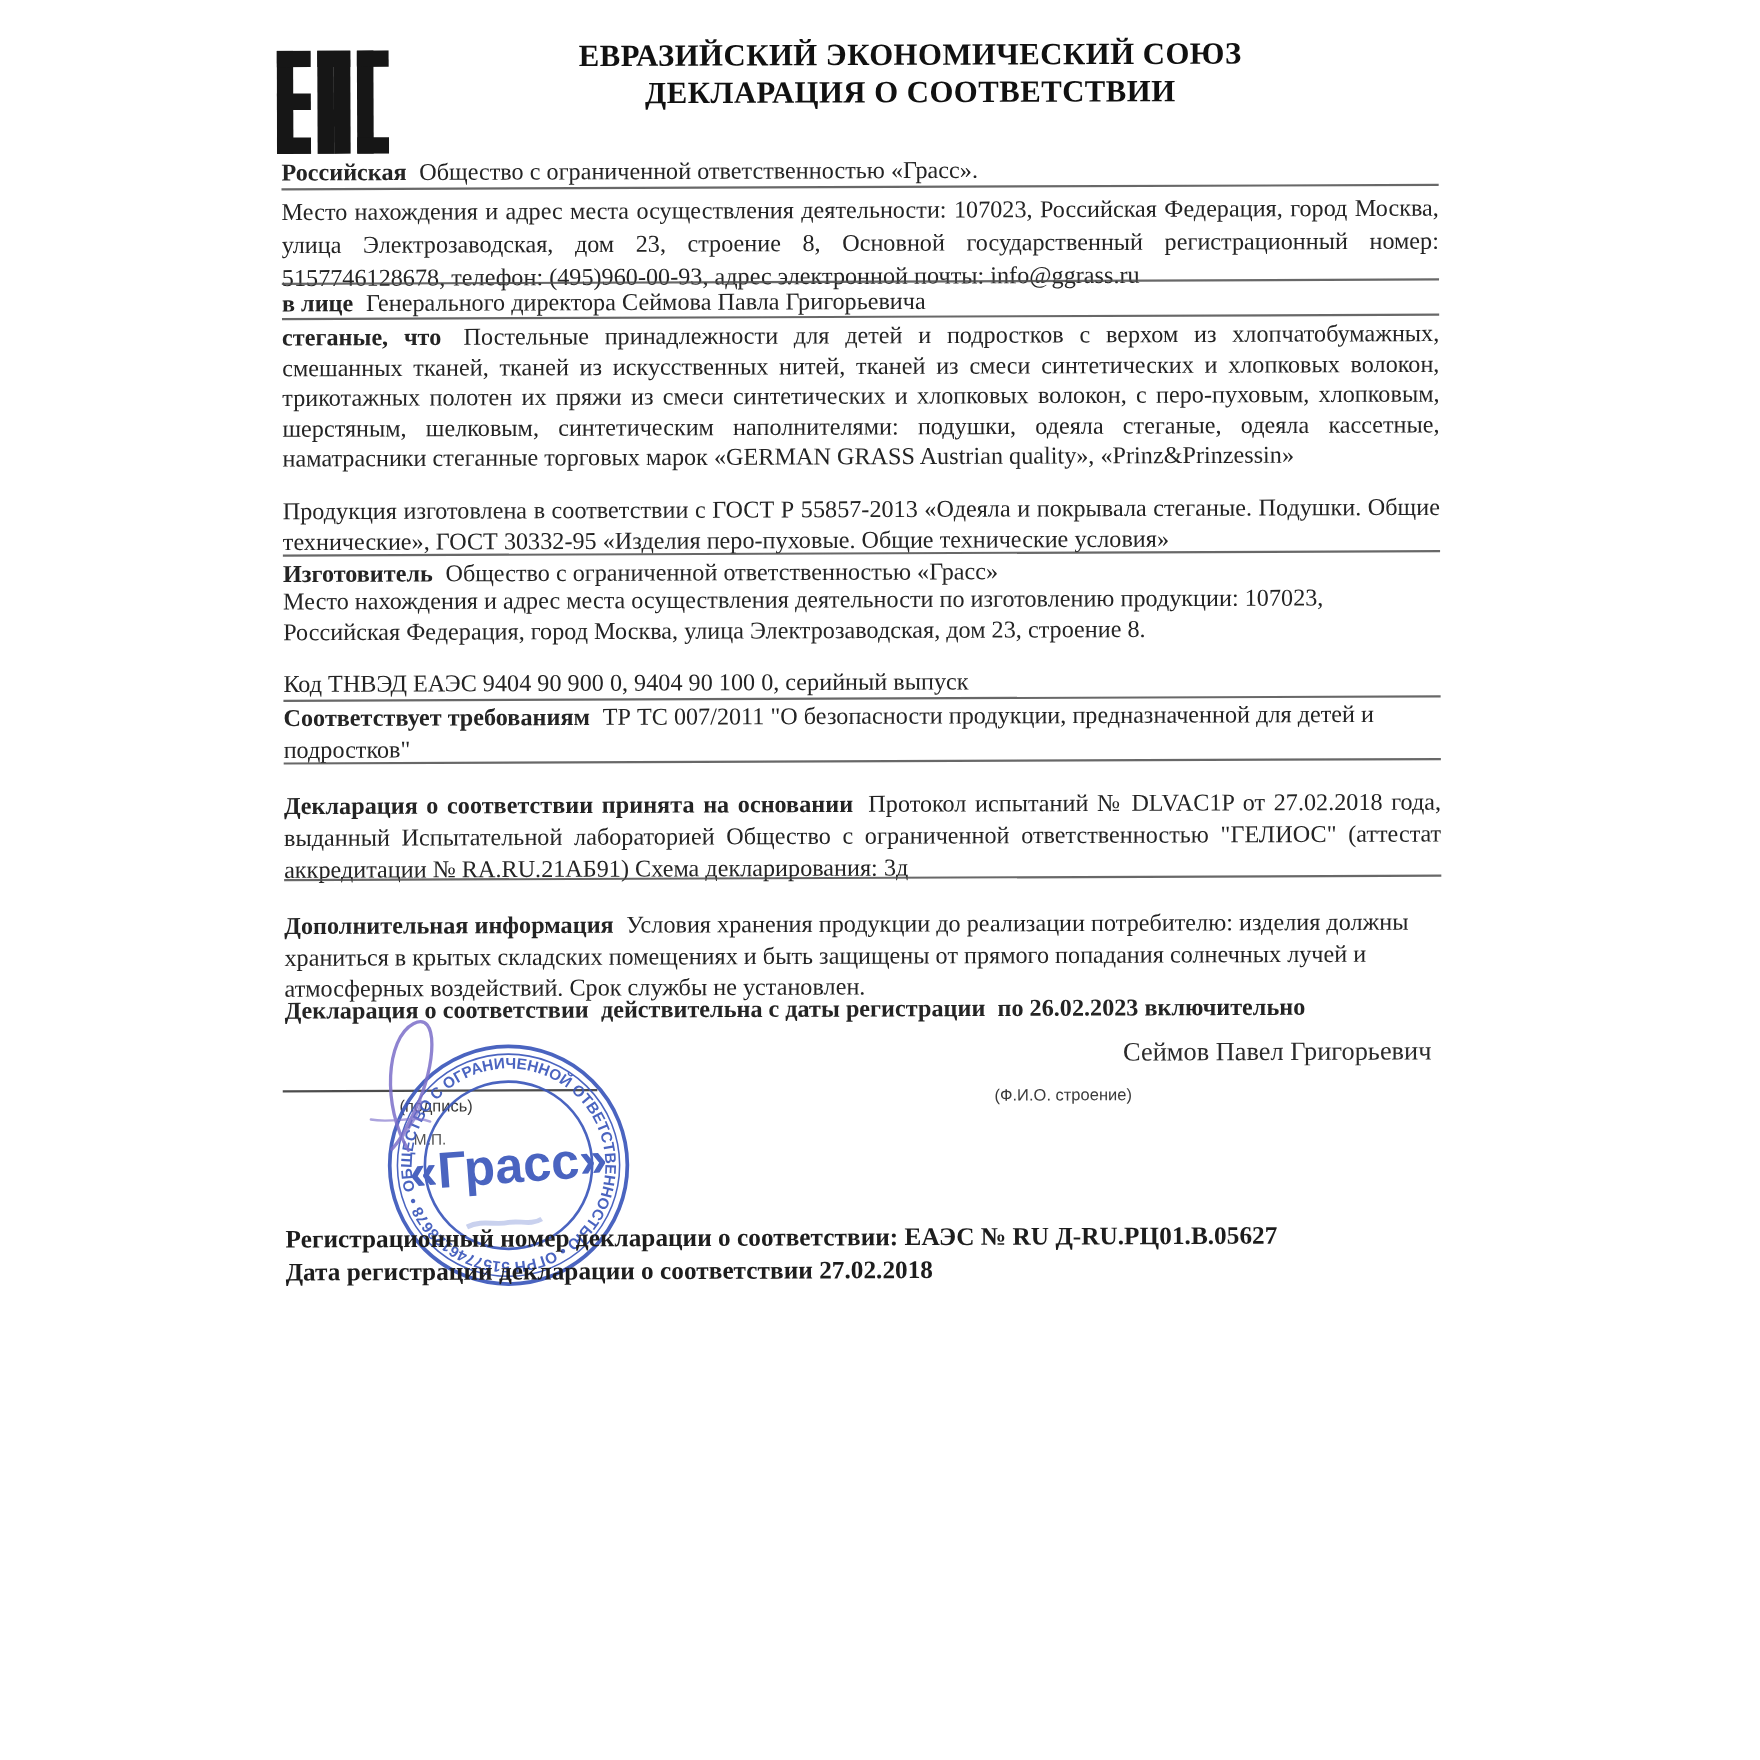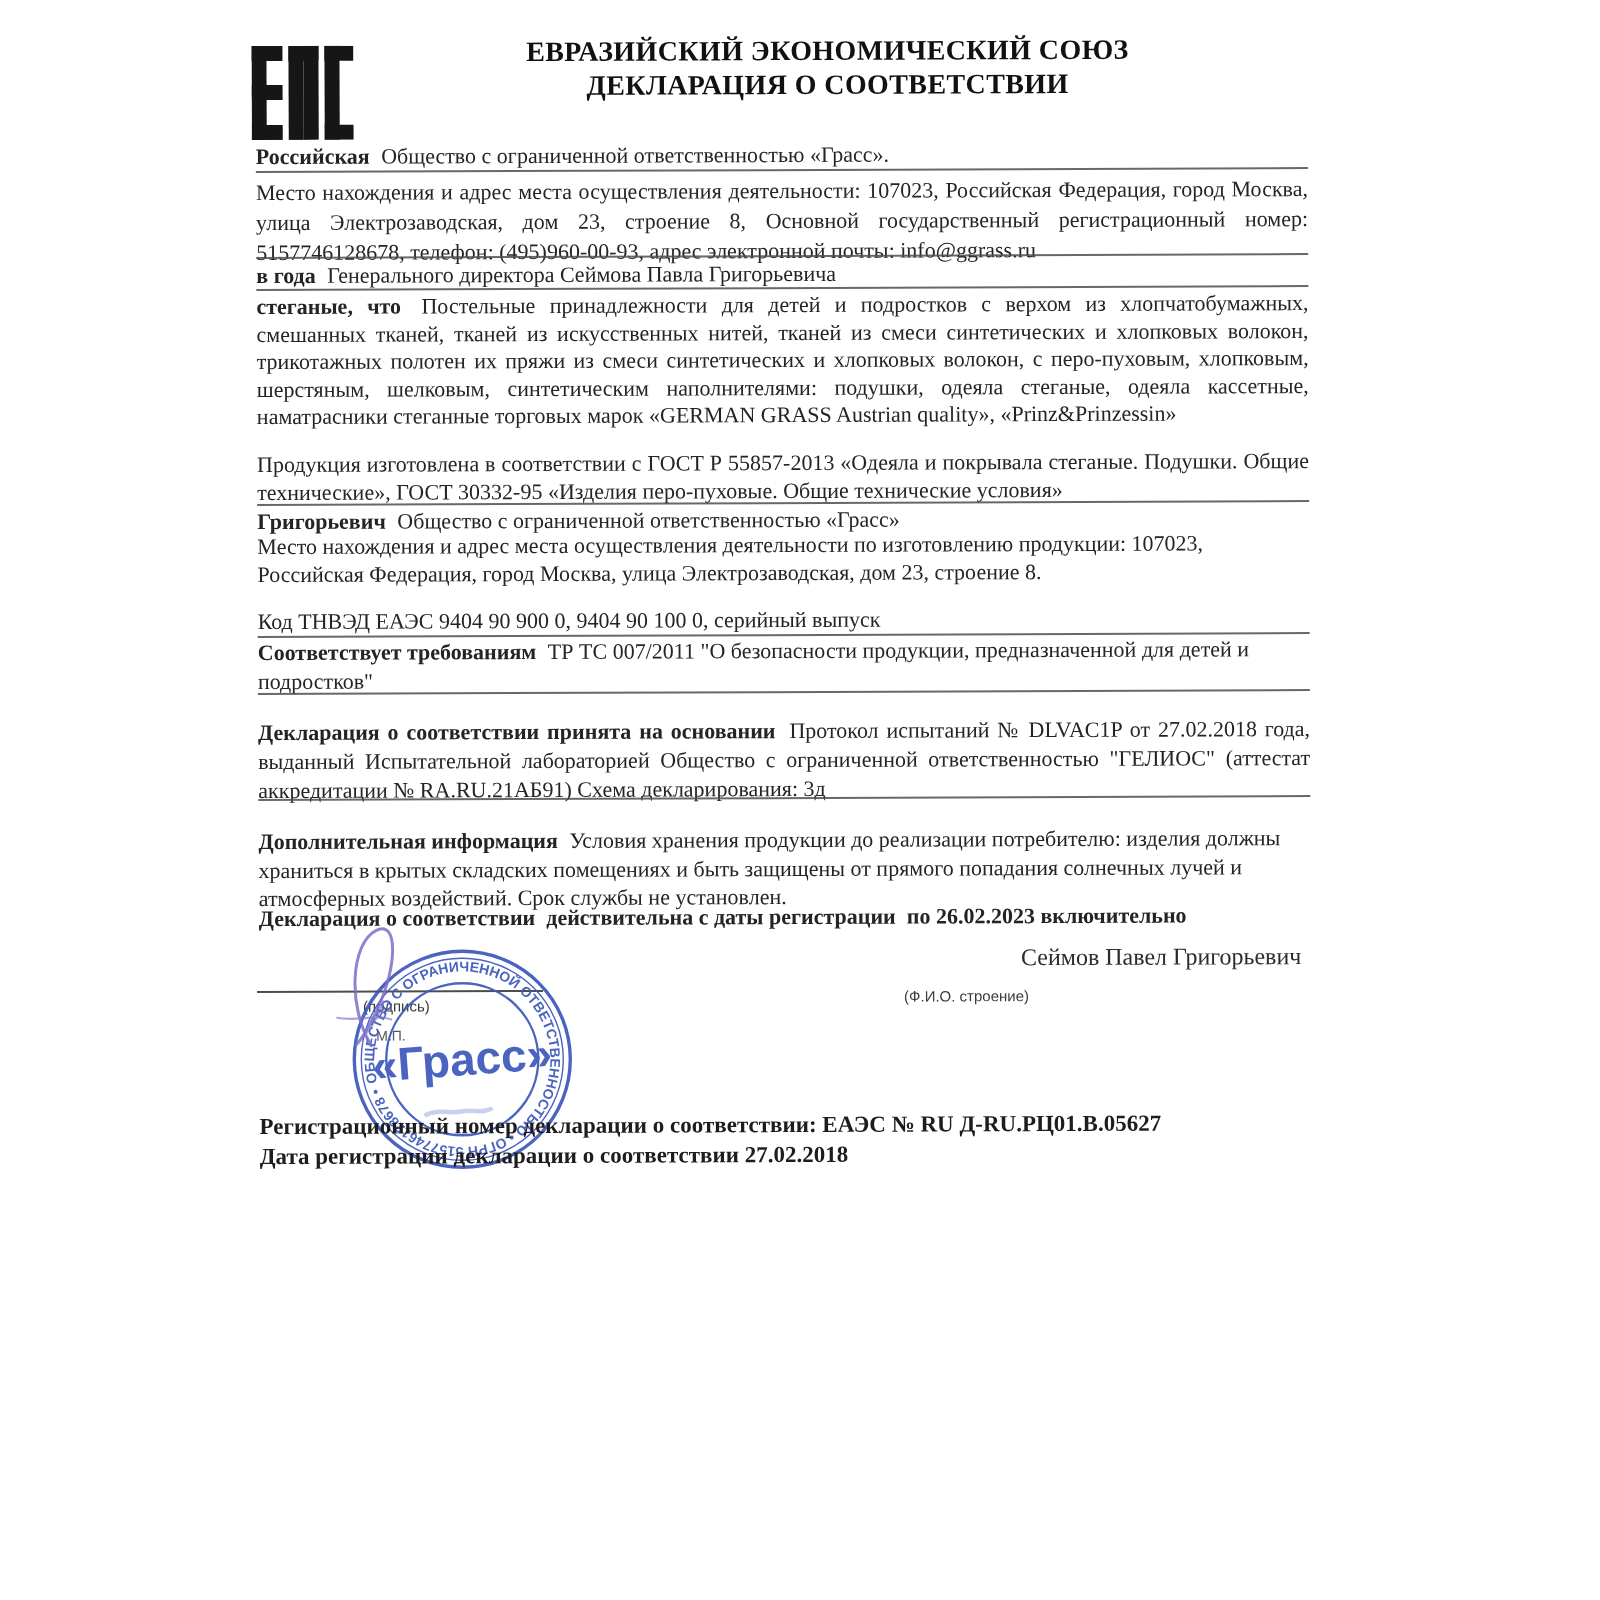--- a/index.html
+++ b/index.html
@@ -62,35 +62,35 @@
   <p class="doc left" style="top:141px">
     <b class="lbl">Российская</b>
     <span>Общество с ограниченной ответственностью «Грасс».</span>
   </p>
   <div class="rule" style="top:169px"></div>
 
   <p class="doc" style="top:176px;line-height:30px">Место нахождения и адрес места осуществления деятельности: 107023, Российская Федерация, город Москва, улица Электрозаводская, дом 23, строение 8, Основной государственный регистрационный номер: 5157746128678, телефон: (495)960-00-93, адрес электронной почты: info@ggrass.ru</p>
   <div class="rule" style="top:255px"></div>
 
   <p class="doc left" style="top:260px">
-    <b class="lbl">в года</b>
+    <b class="lbl">в лице</b>
     <span>Генерального директора Сеймова Павла Григорьевича</span>
   </p>
   <div class="rule" style="top:287px"></div>
 
   <p class="doc" style="top:291px">
     <b class="lbl">стеганые, что</b>
     <span>Постельные принадлежности для детей и подростков с верхом из хлопчатобумажных, смешанных тканей, тканей из искусственных нитей, тканей из смеси синтетических и хлопковых волокон, трикотажных полотен их пряжи из смеси синтетических и хлопковых волокон, с перо-пуховым, хлопковым, шерстяным, шелковым, синтетическим наполнителями: подушки, одеяла стеганые, одеяла кассетные, наматрасники стеганные торговых марок «GERMAN GRASS Austrian quality», «Prinz&amp;Prinzessin»</span>
   </p>
 
   <p class="doc" style="top:449px">Продукция изготовлена в соответствии с ГОСТ Р 55857-2013 «Одеяла и покрывала стеганые. Подушки. Общие технические», ГОСТ 30332-95 «Изделия перо-пуховые. Общие технические условия»</p>
   <div class="rule" style="top:502px"></div>
 
   <p class="doc left" style="top:506px">
-    <b class="lbl">Григорьевич</b>
+    <b class="lbl">Изготовитель</b>
     <span>Общество с ограниченной ответственностью «Грасс»</span>
   </p>
   <p class="doc left" style="top:531px;line-height:28px">Место нахождения и адрес места осуществления деятельности по изготовлению продукции: 107023, Российская Федерация, город Москва, улица Электрозаводская, дом 23, строение 8.</p>
 
   <p class="doc left" style="top:606px">Код ТНВЭД ЕАЭС 9404 90 900 0, 9404 90 100 0, серийный выпуск</p>
   <div class="rule" style="top:634px"></div>
 
   <p class="doc left" style="top:637px;line-height:28.5px">
     <b class="lbl">Соответствует требованиям</b>
     <span>ТР ТС 007/2011 "О безопасности продукции, предназначенной для детей и подростков"</span>

